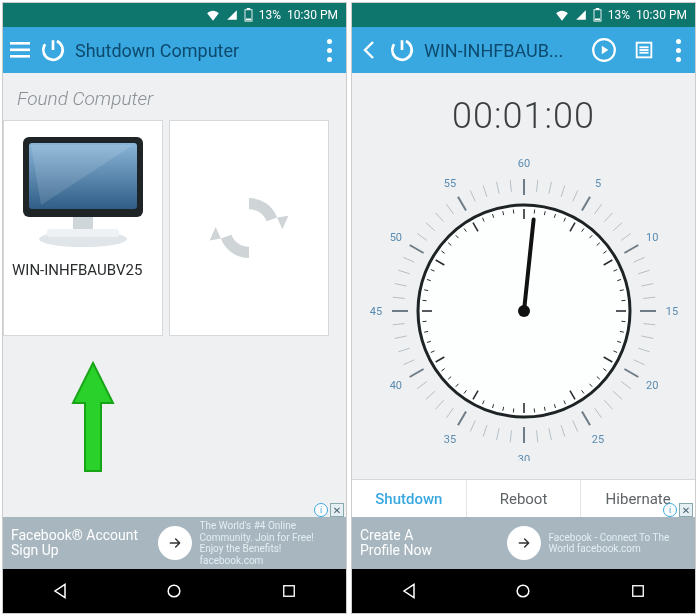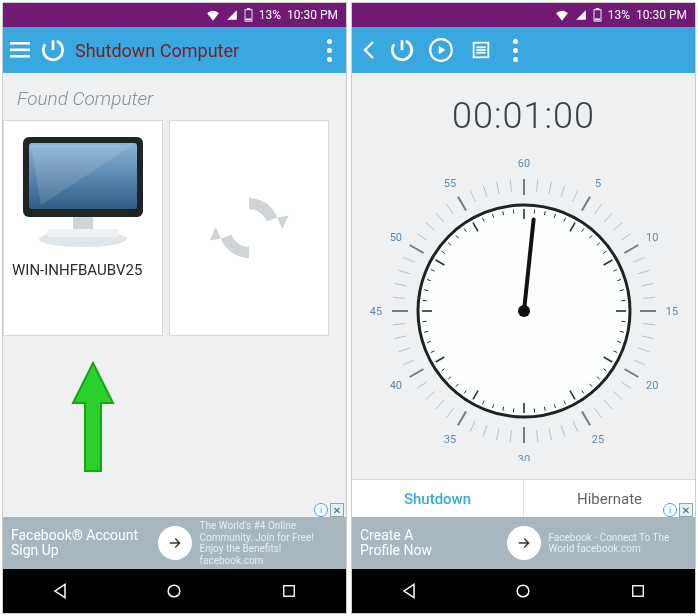--- a/index.html
+++ b/index.html
@@ -17,36 +17,36 @@
     height: 612px;
     border: 1px solid #ccc;
     display: flex;
     flex-direction: column;
     background: #eef0f2;
     position: relative;
     overflow: hidden;
   }
   .statusbar {
     height: 24px;
-    background: #701a75;
+    background: #0f766e;
     color: #fff;
     display: flex;
     align-items: center;
     justify-content: flex-end;
     gap: 6px;
     padding: 0 8px;
     font-size: 12px;
   }
   .statusbar .sb-icon svg { display: block; }
   .appbar {
     height: 46px;
     background: #3aa8e0;
     display: flex;
     align-items: center;
-    color: #7f1d1d;
+    color: #0c4a6e;
     padding: 0 6px;
     gap: 6px;
   }
   .appbar .power {
     width: 32px; height: 32px;
     display: flex; align-items: center; justify-content: center;
   }
   .appbar .hamburger {
     width: 22px; height: 32px;
     display: flex; align-items: center; justify-content: center;
@@ -332,20 +332,21 @@
       <svg width="14" height="18" viewBox="0 0 12 18">
           <path d="M10 1 L2 9 L10 17" fill="none" stroke="#fff" stroke-width="2.4"></path>
         </svg>
     </div>
     <div class="power">
       <svg width="26" height="26" viewBox="0 0 24 24">
           <circle cx="12" cy="12" r="9" fill="none" stroke="#fff" stroke-width="2.5" stroke-dasharray="44 12" transform="rotate(-65 12 12)"></circle>
           <line x1="12" y1="3" x2="12" y2="12" stroke="#fff" stroke-width="2.5"></line>
         </svg>
     </div>
+    <div class="title">WIN-INHFBAUB...</div>
     <div class="ab-btn">
       <svg width="26" height="26" viewBox="0 0 24 24">
           <circle cx="12" cy="12" r="10" fill="none" stroke="#fff" stroke-width="2"></circle>
           <path d="M10 8 L16 12 L10 16 Z" fill="#fff"></path>
         </svg>
     </div>
     <div class="ab-btn">
       <svg width="22" height="22" viewBox="0 0 24 24">
           <rect x="4" y="4" width="16" height="16" fill="none" stroke="#fff" stroke-width="2"></rect>
           <line x1="7" y1="9" x2="17" y2="9" stroke="#fff" stroke-width="2"></line>
@@ -498,20 +499,21 @@
           <line x1="118.5128624062684" y1="76.8183633204547" x2="120.1398089785716" y2="80.4725451510251" stroke="#2b3033" stroke-width="1"></line>
           <line x1="128.48026657375536" y1="72.99223533789434" x2="129.71633455125513" y2="76.79646140307496" stroke="#2b3033" stroke-width="1"></line>
           <line x1="138.7930075365885" y1="70.22894472515183" x2="139.62465429985954" y2="74.14153512808706" stroke="#2b3033" stroke-width="1"></line>
           <line x1="149.33809674669928" y1="68.55876667243612" x2="149.75621059976987" y2="72.53685425390921" stroke="#2b3033" stroke-width="1"></line>
           <line x1="160" y1="170" x2="169.6166186206241" y2="78.50398562611886" stroke="#111" stroke-width="4" stroke-linecap="round"></line>
           <circle cx="160" cy="170" r="6" fill="#111"></circle>
         </svg>
     </div>
     <div class="actions">
       <div class="act sel">Shutdown</div>
+      <div class="act">Reboot</div>
       <div class="act">Hibernate</div>
     </div>
   </div>
 
   <div class="ad">
     <div class="ad-i">i</div>
     <div class="ad-x">✕</div>
     <div class="ad-left" style="white-space:pre-line">Create A
 Profile Now</div>
     <div class="ad-circle">

